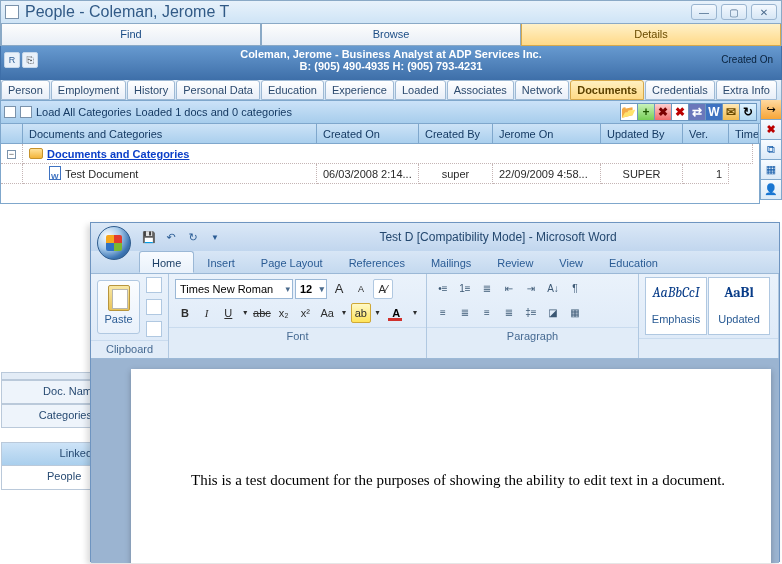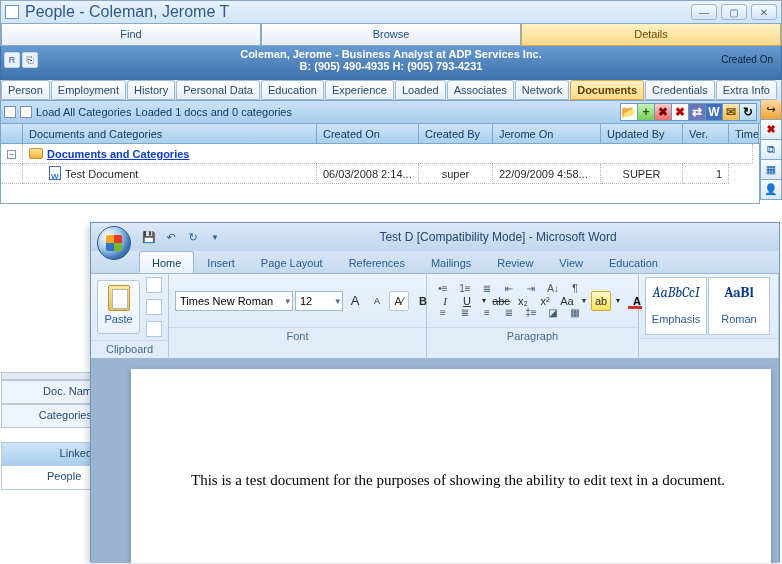--- a/index.html
+++ b/index.html
@@ -76,21 +76,21 @@
 .ribbon-tabs div.active{ background:linear-gradient(#f8fbff,#eaf2fb); border-color:#9bb8d6; border-bottom-color:#eaf2fb; border-top-left-radius:3px; border-top-right-radius:3px; color:#1c3f66;}
 .ribbon { height:86px; background:linear-gradient(#eaf2fb,#dbe8f7); border-top:1px solid #9bb8d6; border-bottom:1px solid #9bb8d6; display:flex;}
 .rgrp{ border-right:1px solid #b0c8e1; display:flex; flex-direction:column;}
 .rgrp .body{ flex:1; padding:3px 6px; display:flex; align-items:center; gap:4px;}
 .rgrp .lbl{ height:31px; line-height:16px; text-align:center; color:#466a92; font-size:11px; background:#e1ecf8; border-top:1px solid #c9dbee;}
 .paste-btn{ width:56px; height:54px; border:1px solid #b0c8e1; background:linear-gradient(#fbfdff,#e9f1fb); border-radius:3px; text-align:center; padding-top:4px;}
 .paste-btn .clip{ width:22px; height:26px; margin:0 auto 2px; background:linear-gradient(#f8e7a4,#e8c35a); border:1px solid #b8953d; border-radius:2px; position:relative;}
 .paste-btn .clip::before{ content:""; position:absolute; left:3px; top:3px; width:14px; height:18px; background:#fff; border:1px solid #b8b6ae;}
 .side-mini{ display:flex; flex-direction:column; gap:6px; margin-left:2px;}
 .side-mini span{ width:16px; height:16px; display:inline-block; border:1px solid #b0c8e1; background:#fff; }
-.fontcol{ display:flex; flex-direction:row; gap:4px;}
+.fontcol{ display:flex; flex-direction:column; gap:4px;}
 .fontcol .row1{ display:flex; gap:2px; align-items:center;}
 .fontcol .row2{ display:flex; gap:2px; align-items:center;}
 .sel{ border:1px solid #9bb8d6; background:#fff; height:20px; padding:0 14px 0 4px; line-height:18px; font-size:11px; position:relative;}
 .sel::after{content:"▾"; position:absolute; right:2px; top:0; font-size:9px; color:#4a6a8c;}
 .btn{ width:20px; height:20px; border:1px solid transparent; border-radius:2px; display:inline-flex; align-items:center; justify-content:center; color:#2d2d2d;}
 .btn.bold{ font-weight:bold;}
 .btn.ital{ font-style:italic; font-family:Georgia;}
 .btn.und{ text-decoration:underline;}
 .btn.strike{ text-decoration:line-through;}
 .btn.grow{ font-size:13px;}
@@ -259,21 +259,21 @@
         </div>
       </div>
       <div class="lbl">Clipboard</div>
     </div>
 
     <div class="rgrp" style="width:258px;">
       <div class="body">
         <div class="fontcol" style="width:100%;">
           <div class="row1">
             <div class="sel" style="width:118px;">Times New Roman</div>
-            <div class="sel" style="width:48px;">12</div>
+            <div class="sel" style="width:32px;font-weight:bold;">12</div>
             <span class="btn grow">A</span>
             <span class="btn shrink">A</span>
             <span class="btn clearfmt">A⁄</span>
           </div>
           <div class="row2">
             <span class="btn bold">B</span>
             <span class="btn ital">I</span>
             <span class="btn und">U</span>
             <span class="btn" style="width:10px;font-size:8px;">▾</span>
             <span class="btn strike">abc</span>
@@ -319,21 +319,21 @@
 
     <div class="rgrp" style="flex:1;">
       <div class="body">
         <div class="styles-box">
           <div class="style-card">
             <div class="samp">AaBbCcI</div>
             <div class="nm">Emphasis</div>
           </div>
           <div class="style-card">
             <div class="samp h">AaBl</div>
-            <div class="nm">Roman</div>
+            <div class="nm">Updated</div>
           </div>
         </div>
       </div>
       <div class="lbl"></div>
     </div>
   </div>
 
   <div class="docarea">
     <div class="page">
       <p>This is a test document for the purposes of showing the ability to edit text in a document.</p>

